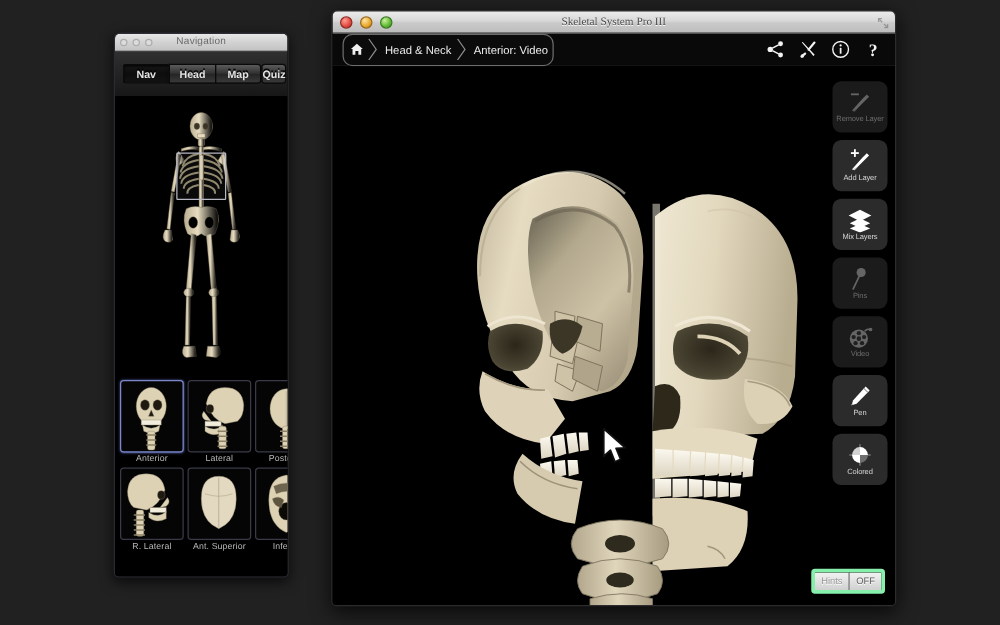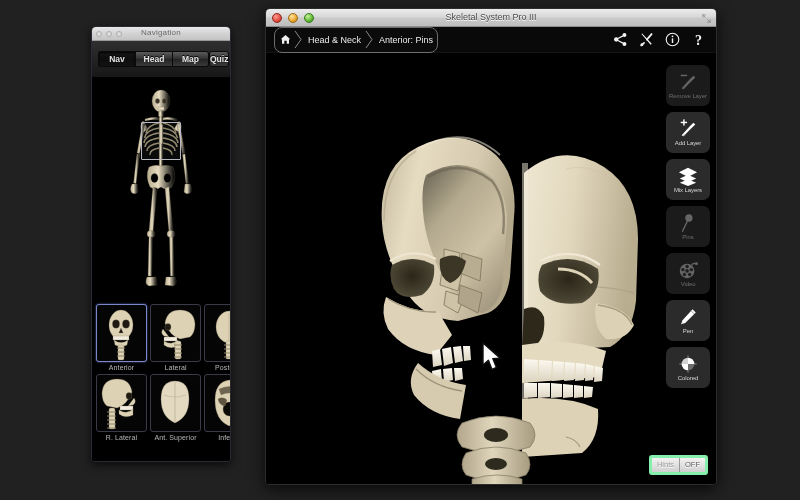--- a/index.html
+++ b/index.html
@@ -106,21 +106,21 @@
     box-shadow: 0 4px 16px rgba(0,0,0,0.75);
     overflow: hidden; border: 1px solid #2c2c2c;
   }
   #main-titlebar {
     height: 18px; width: 100%; position: relative;
     background: linear-gradient(to bottom, #ececec 0%, #d8d8d8 45%, #cacaca 55%, #bdbdbd 100%);
     border-bottom: 1px solid #8c8c8c;
   }
   #main-titlebar .title {
     position: absolute; left: 0; right: 0; top: 3px; text-align: center;
-    font-size: 9px; color: #4a4a4a; text-shadow: 0 1px 0 #fff;
+    font-size: 9px; color: #4a4a4a; text-shadow: 0 1px 0 #fff; font-family: Liberation Serif, serif;
   }
   .traffic { position: absolute; left: 6px; top: 4px; display: flex; gap: 6px; }
   .traffic i { display: block; width: 10px; height: 10px; border-radius: 50%; }
   .traffic .red { background: radial-gradient(circle at 35% 30%, #ff9b91, #e24b3f 60%, #a32b22); border: 1px solid #93261d; }
   .traffic .yellow { background: radial-gradient(circle at 35% 30%, #ffe4a0, #e8a72c 60%, #a8701a); border: 1px solid #9b6a17; }
   .traffic .green { background: radial-gradient(circle at 35% 30%, #c9f29b, #5eb933 60%, #3b7d1f); border: 1px solid #397b1e; }
   #resize-icon { position: absolute; right: 5px; top: 5px; width: 9px; height: 9px; opacity: .55; }
 
   #toolbar-row {
     height: 26px; width: 100%; background: #090909;
@@ -426,21 +426,21 @@
           <svg width="8" height="17" viewBox="0 0 8 17">
               <path d="M1 0 L7 8.5 L1 17" stroke="#8a8a8a" stroke-width="1" fill="none"></path>
             </svg>
         </div>
         <div class="crumb">Head &amp; Neck</div>
         <div class="crumb-sep">
           <svg width="8" height="17" viewBox="0 0 8 17">
               <path d="M1 0 L7 8.5 L1 17" stroke="#8a8a8a" stroke-width="1" fill="none"></path>
             </svg>
         </div>
-        <div class="crumb">Anterior: Pins</div>
+        <div class="crumb">Anterior: Video</div>
       </div>
 
       <div id="title-actions">
         <svg class="tb-icon" viewBox="0 0 16 16">
           <circle cx="12.2" cy="3.2" r="2.1" fill="#f2f2f2"></circle>
           <circle cx="3.4" cy="8" r="2.3" fill="#f2f2f2"></circle>
           <circle cx="12.2" cy="12.8" r="2.1" fill="#f2f2f2"></circle>
           <path d="M5.2 7 L10.6 4.1 M5.2 9 L10.6 11.9" stroke="#f2f2f2" stroke-width="1.3"></path>
         </svg>
         <svg class="tb-icon" viewBox="0 0 16 16">

